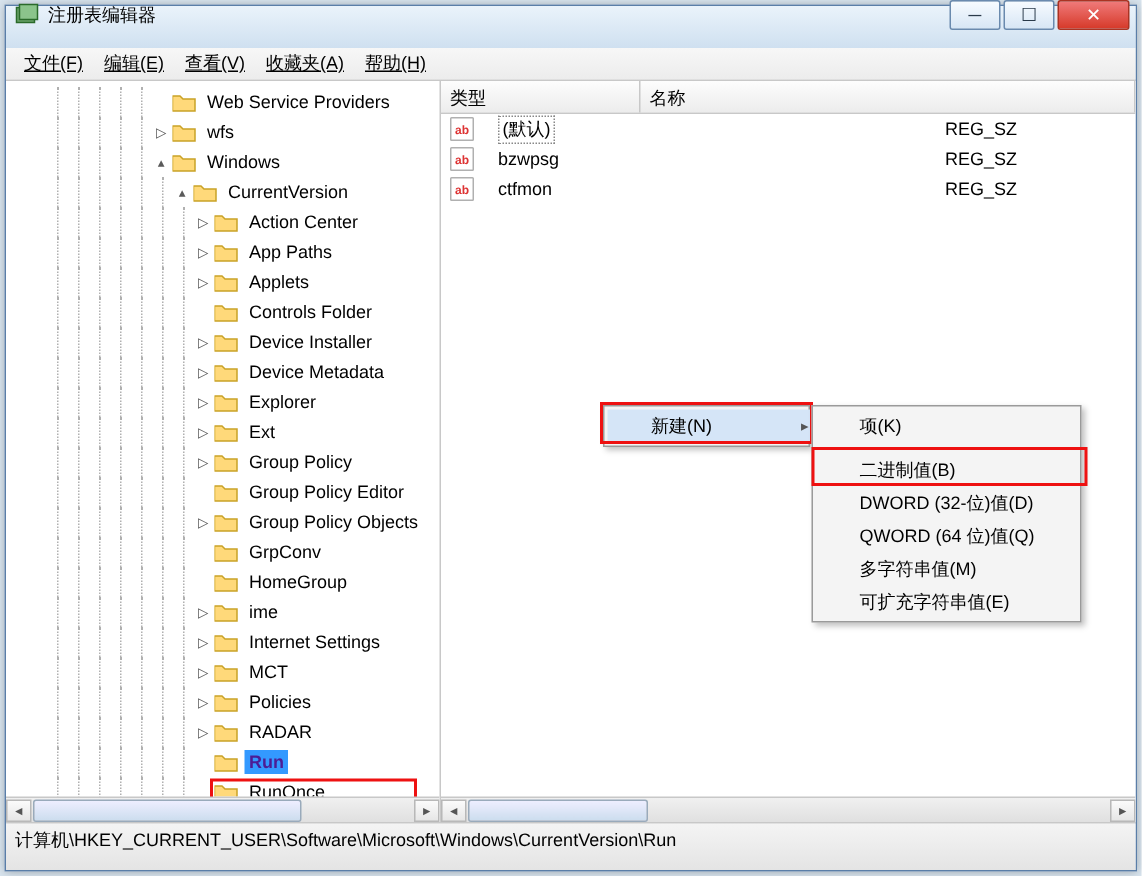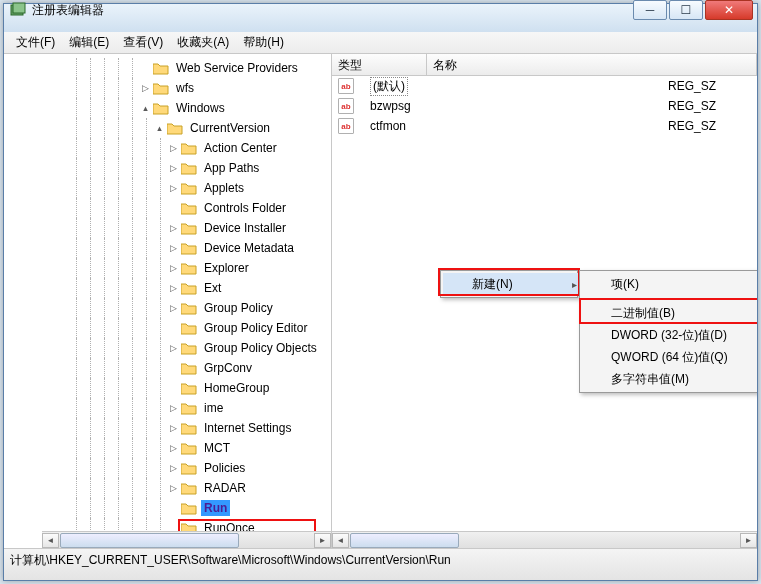--- a/index.html
+++ b/index.html
@@ -5,23 +5,23 @@
   * { box-sizing: border-box; margin: 0; padding: 0; font-family: "Microsoft YaHei", "Segoe UI", Tahoma, sans-serif; font-size: 12px; }
   body { background: #d8e4ee; width: 761px; height: 584px; overflow: hidden; position: relative; }
   .window { position: absolute; left: 3px; top: 3px; width: 755px; height: 578px; background: #fff; border: 1px solid #5a7ea8; box-shadow: 0 0 6px rgba(0,0,0,.3); display: flex; flex-direction: column; }
   .titlebar { height: 28px; background: linear-gradient(#eaf3fb,#cfe0f0); display: flex; align-items: center; padding: 0 4px 16px 6px; }
   .titlebar .icon-box { width: 16px; height: 16px; margin-right: 6px; display:flex; align-items:center; justify-content:center;}
   .titlebar .title { flex: 1; color: #000; }
   .winbtns { display: flex; gap: 0; }
   .winbtn { width: 34px; height: 20px; border: 1px solid #6a8aae; background: linear-gradient(#f7fbff,#d7e6f5); border-radius: 2px; margin-left: 2px; display:flex; align-items:center; justify-content:center; color:#2a3a4a;}
   .winbtn.close { width: 48px; background: linear-gradient(#f07a7a,#d63a2a); border-color:#a32; color:#fff;}
   .menubar { height: 22px; background: linear-gradient(#f7f7f7,#ececec); border-bottom: 1px solid #c8c8c8; display: flex; align-items: center; padding-left: 6px; gap: 2px; }
-  .menubar .menuitem { padding: 16px 6px; cursor: default; }
+  .menubar .menuitem { padding: 16px 6px; cursor: default; text-decoration: underline; }
   .body-area { flex: 1; display: flex; position: relative; background:#fff;}
-  .left-pane { width: 290px; border-right: 1px solid #c8c8c8; overflow: hidden; position: relative; margin-left: 38px; }
+  .left-pane { width: 290px; border-right: 1px solid #c8c8c8; overflow: hidden; position: relative; }
   .right-pane { flex: 1; overflow: hidden; position: relative; }
   .tree { position: absolute; left: 0; top: 0; right: 0; bottom: 17px; overflow: hidden; padding-top: 4px;}
   .tree-line { display:flex; align-items:center; height:20px; white-space:nowrap; }
   .exp { width:11px; height:11px; margin-right:2px; display:inline-flex; align-items:center; justify-content:center; color:#5a5a5a; font-size:9px;}
   .exp.blank { visibility:hidden;}
   .fld { display:inline-flex; width:16px; height:14px; margin-right:4px; align-items:center; justify-content:center;}
   .fld svg { display:block;}
   .tree-label { padding:1px 3px; }
   .tree-label.sel { background:#3399ff; color:#4c1d95;font-weight:bold;}
   .highlight-box { position:absolute; border:2px solid #e11; pointer-events:none; }
@@ -612,20 +612,23 @@
           </div>
           <div class="row">
             <span>DWORD (32-位)值(D)</span>
           </div>
           <div class="row">
             <span>QWORD (64 位)值(Q)</span>
           </div>
           <div class="row">
             <span>多字符串值(M)</span>
           </div>
+          <div class="row">
+            <span>可扩充字符串值(E)</span>
+          </div>
         </div>
       <div class="highlight-box" style="left:247px; top:244px; width:184px; height:26px;"></div>
 
       <div class="hscroll">
         <div class="arrow">◄</div>
         <div class="track">
             <div class="thumb" style="left:1px; width:28%;"></div>
           </div>
         <div class="arrow">►</div>
       </div>

